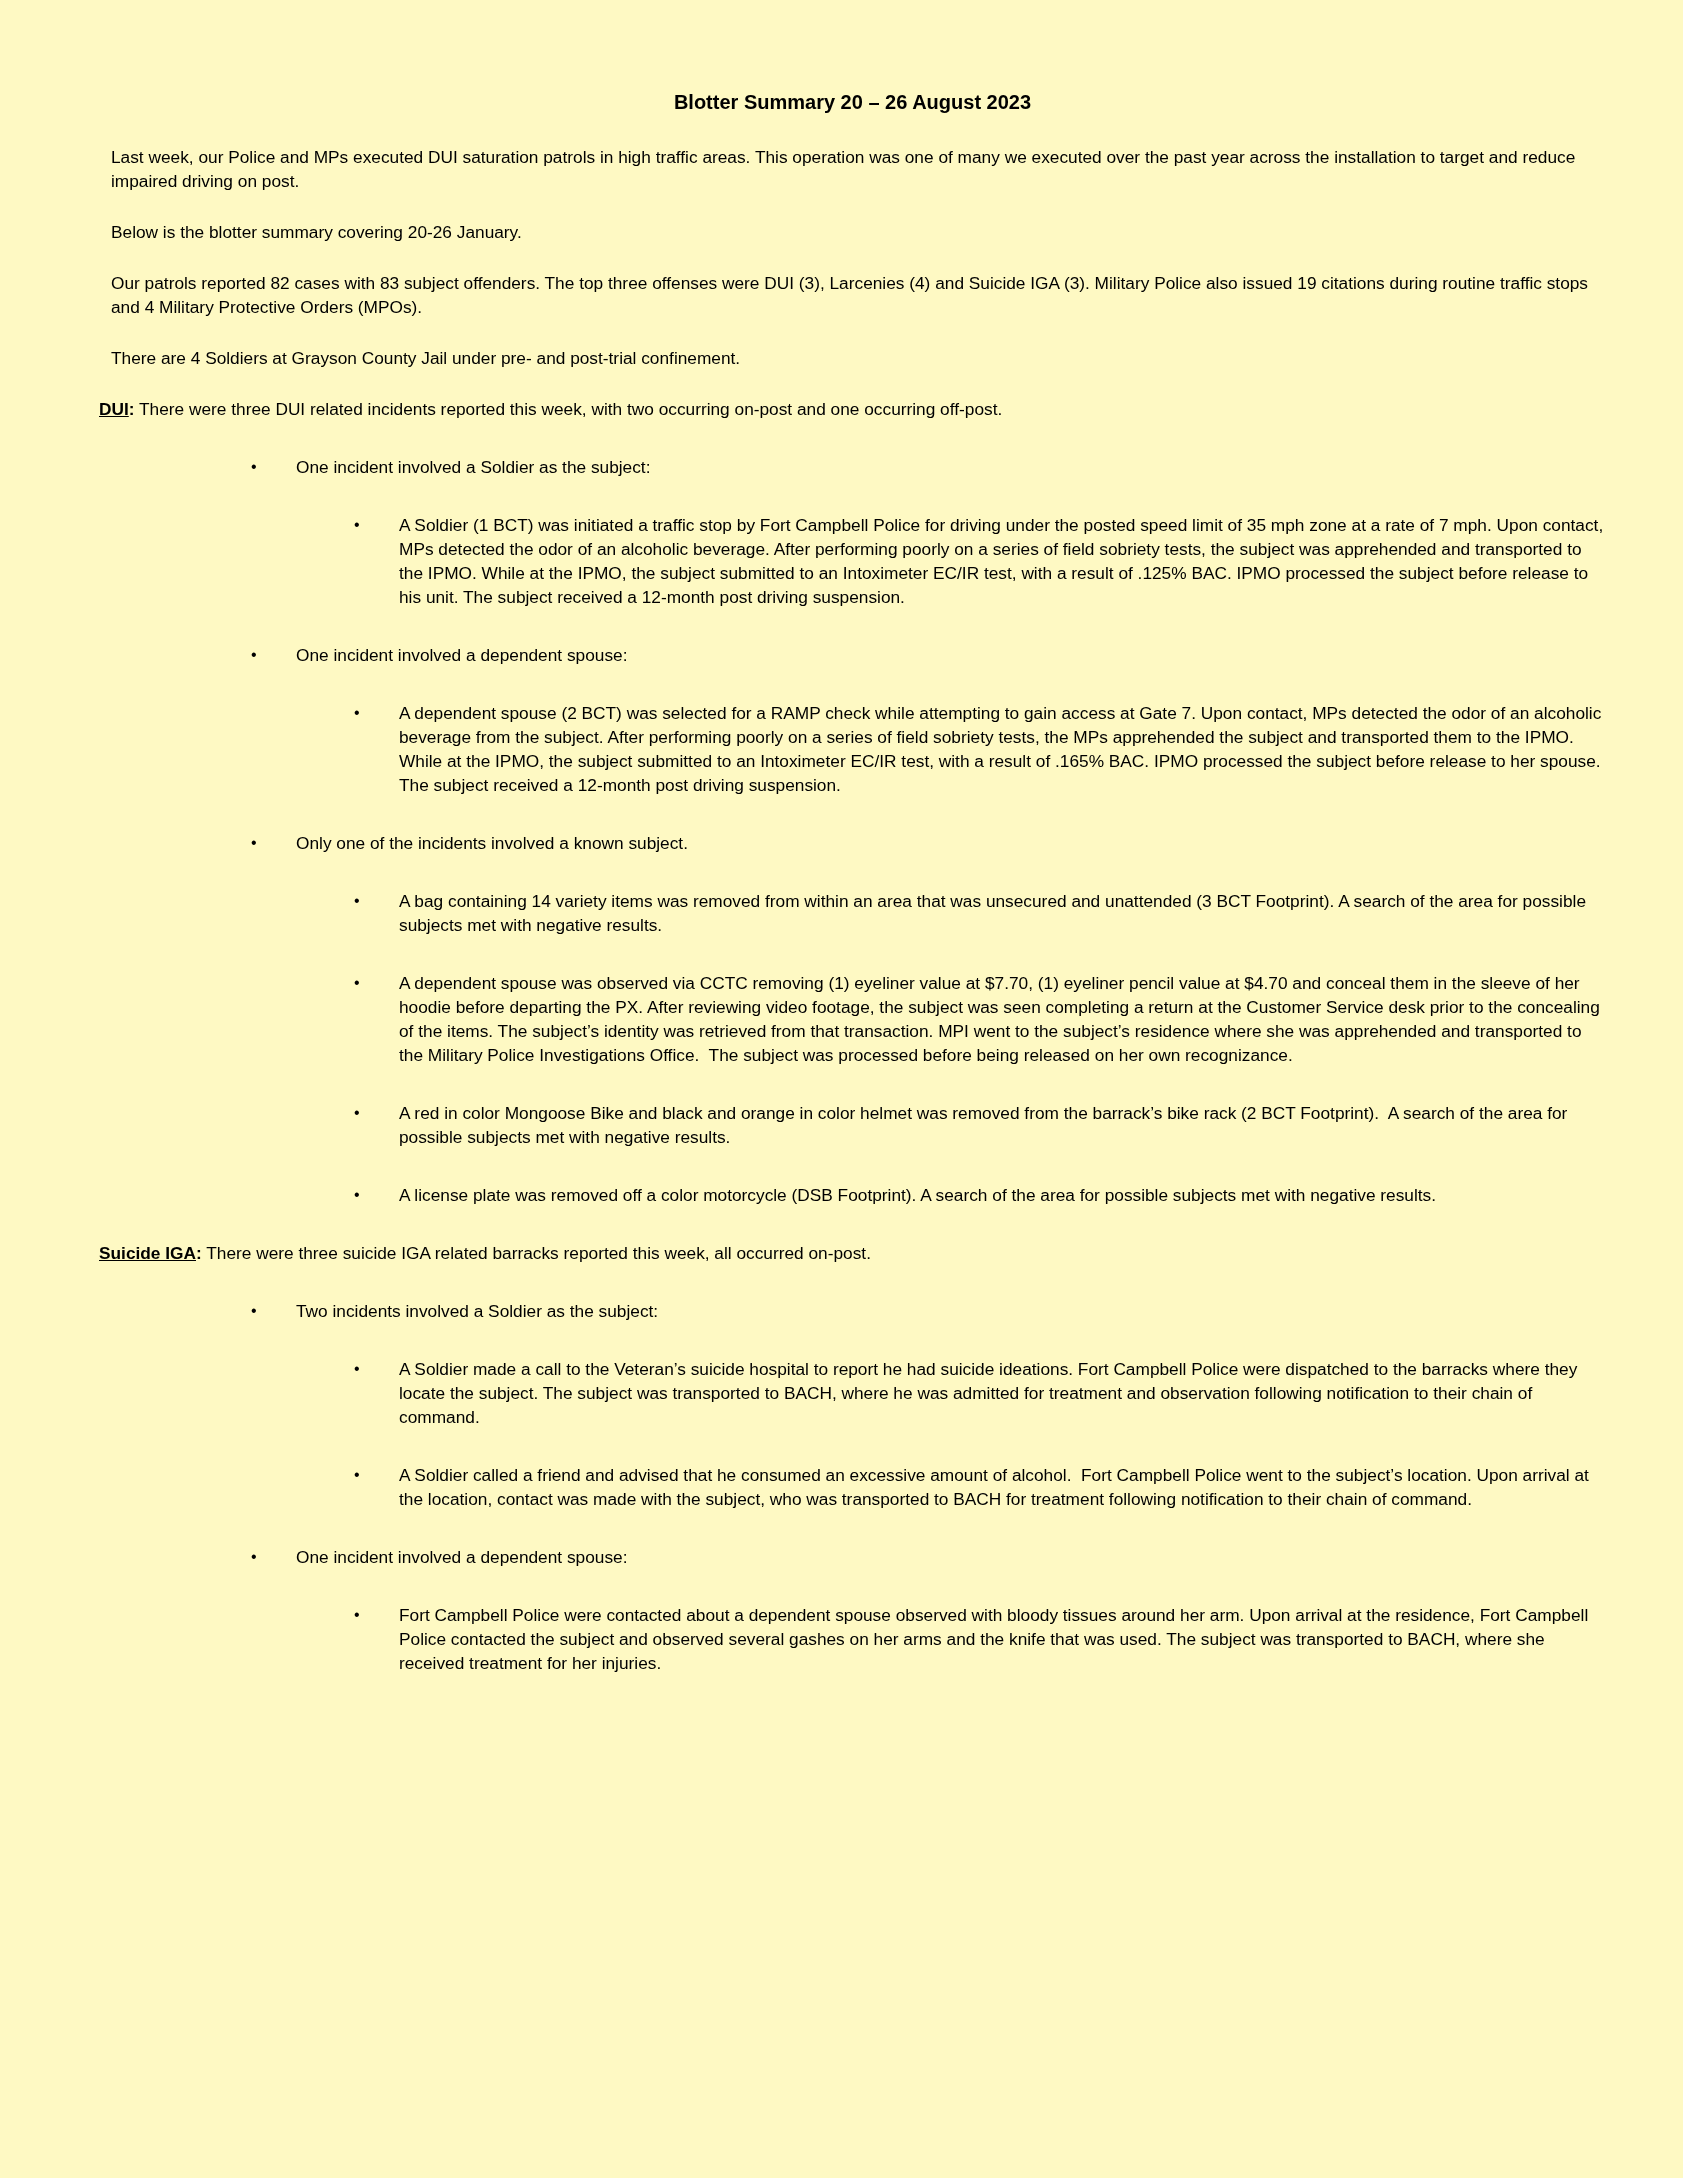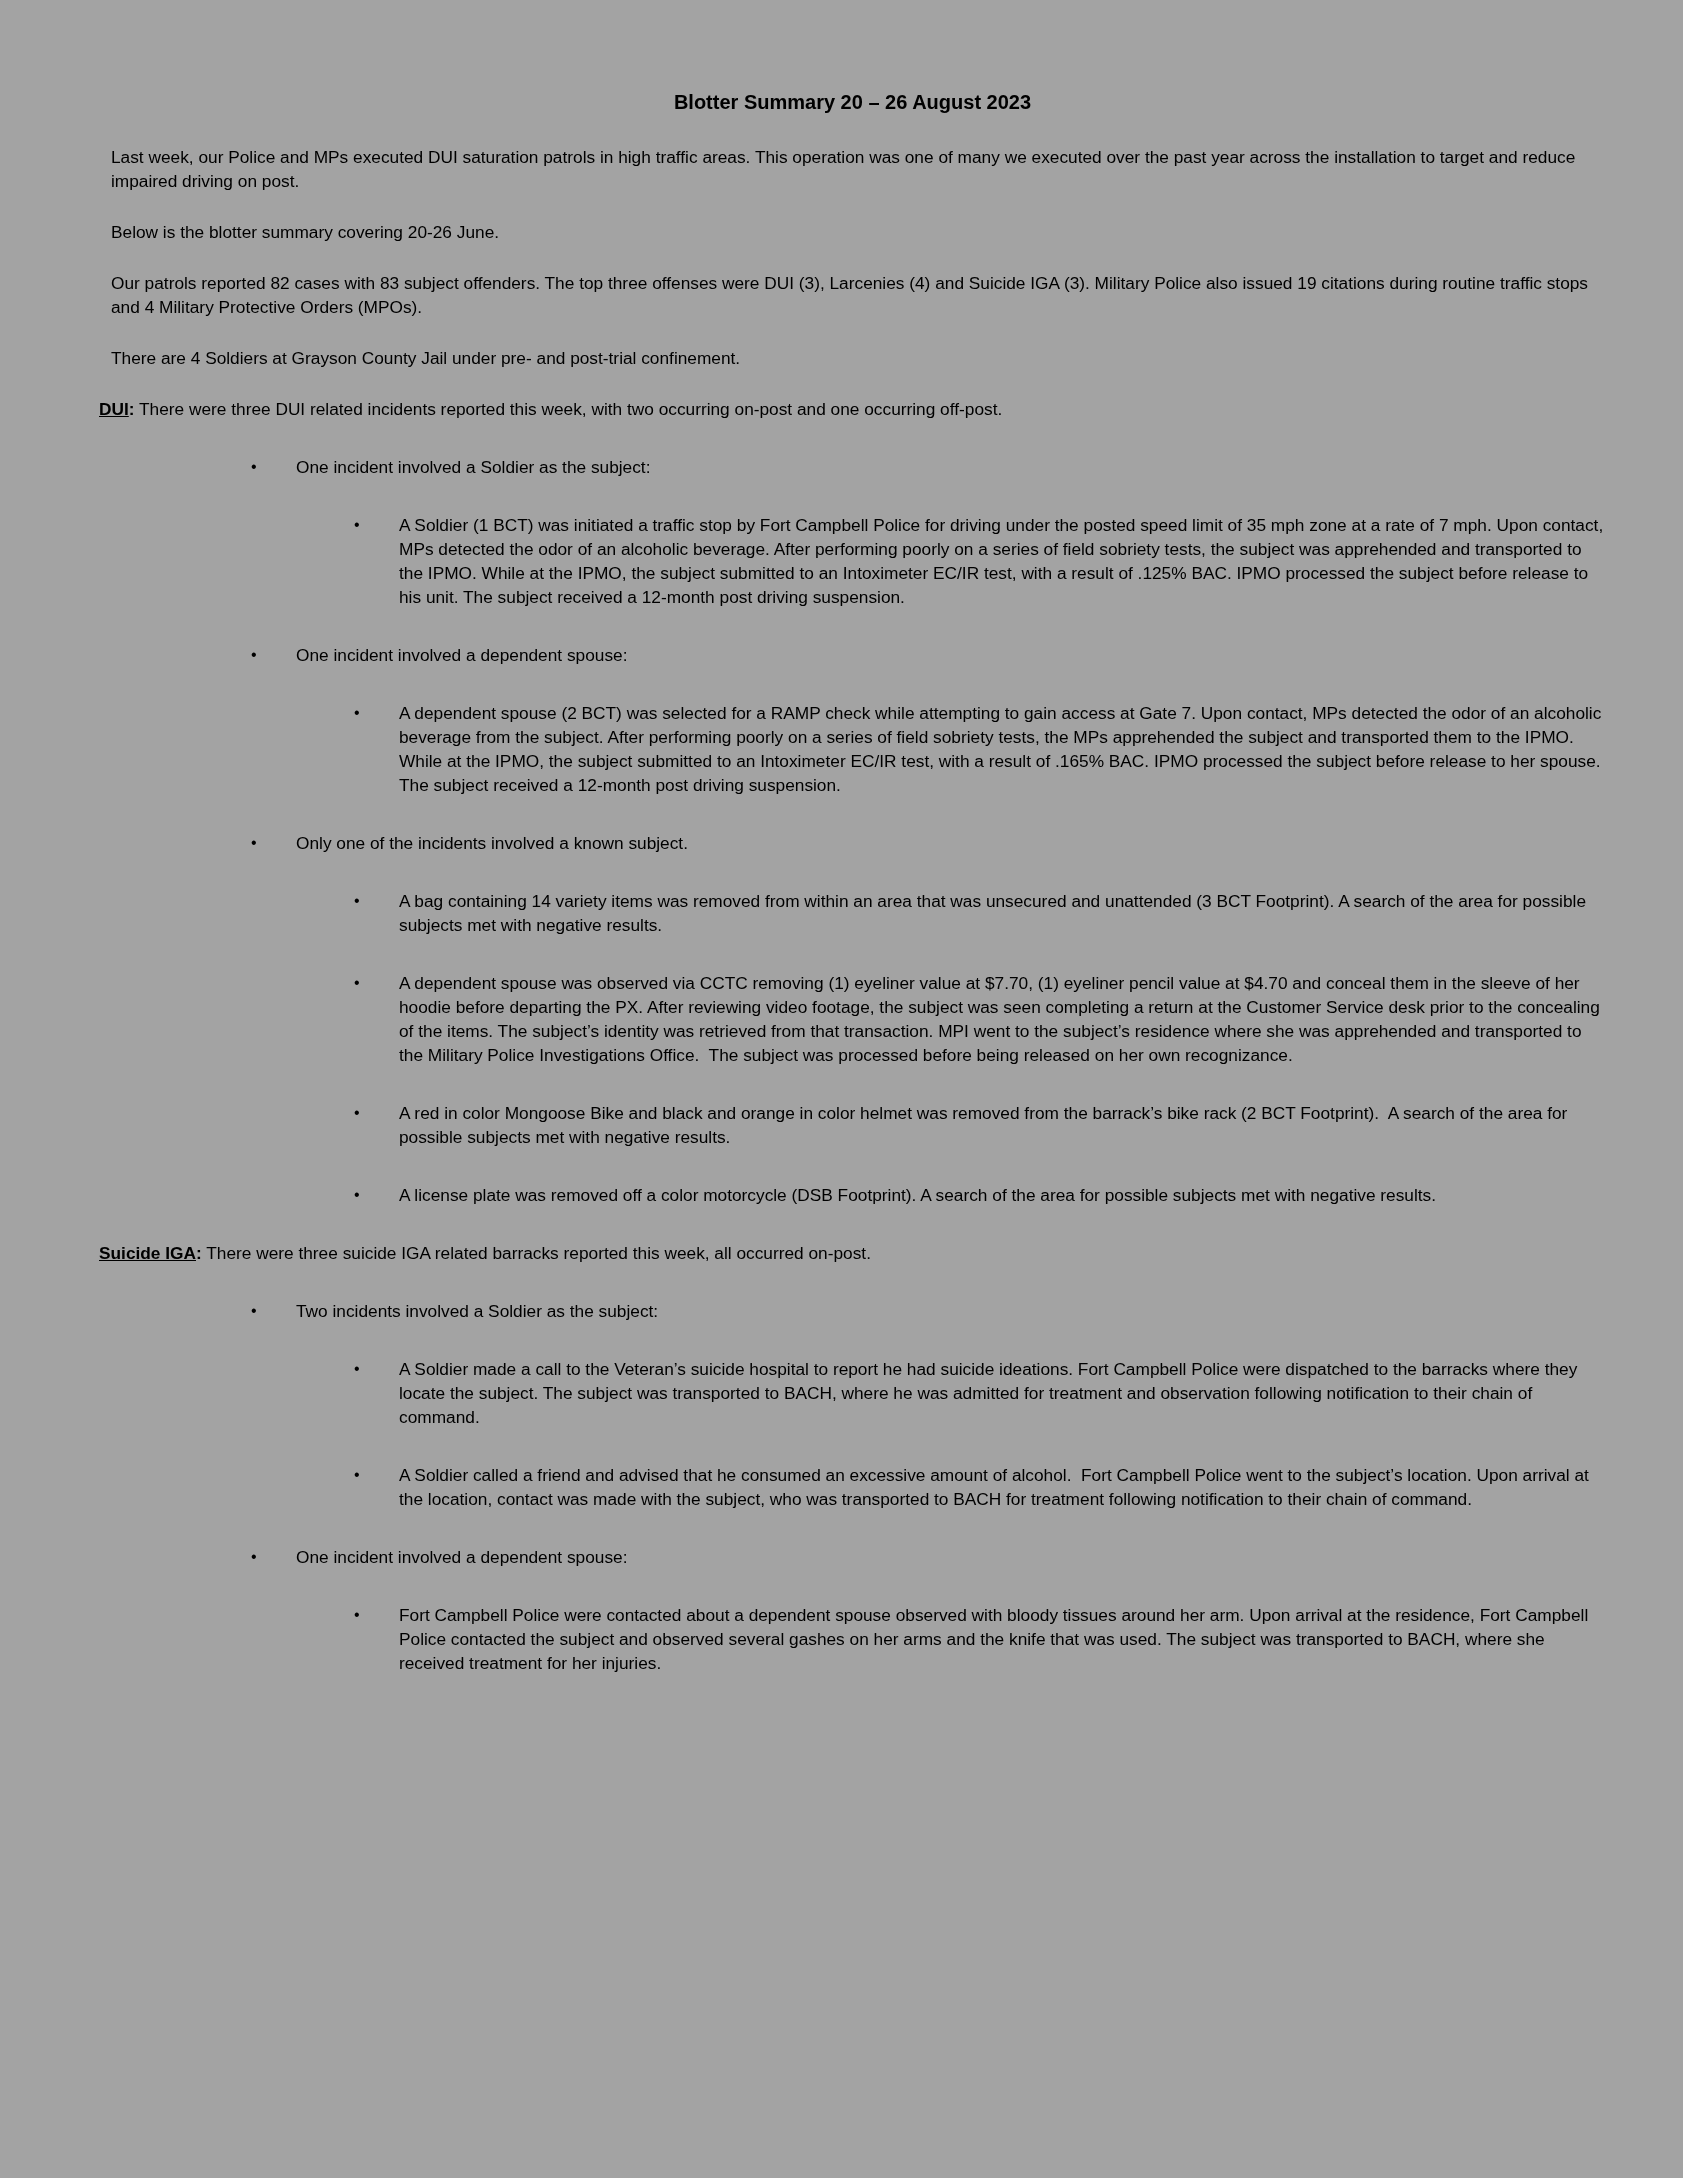--- a/index.html
+++ b/index.html
@@ -1,19 +1,19 @@
 <!DOCTYPE html>
 <html><head>
 <meta charset="utf-8">
 <style>
   html, body { margin: 0; padding: 0; background: #e8e8e8; }
   .page {
     width: 1683px;
     height: 2178px;
-    background: #a3a3a3;
+    background: #fef9c3;
     margin: 0 auto;
     box-sizing: border-box;
     padding: 89px 77px 0 99px;
     font-family: "Liberation Sans", "DejaVu Sans", sans-serif;
     font-size: 17.3px;
     line-height: 24px;
     color: #000000;
   }
   .title {
     font-size: 20px;
@@ -36,21 +36,21 @@
 </style>
 </head>
 <body>
 
 <div class="page">
 
   <div class="title">Blotter Summary 20 – 26 August 2023</div>
 
   <p class="para"><span class="lead">Last week, our Police and MPs executed DUI saturation patrols in high traffic areas. This operation was one of many we executed over the past year across the installation to target and reduce impaired driving on post.</span></p>
 
-  <p class="para"><span class="lead">Below is the blotter summary covering 20-26 June.</span></p>
+  <p class="para"><span class="lead">Below is the blotter summary covering 20-26 January.</span></p>
 
   <p class="para"><span class="lead">Our patrols reported 82 cases with 83 subject offenders. The top three offenses were DUI (3), Larcenies (4) and Suicide IGA (3). Military Police also issued 19 citations during routine traffic stops and 4 Military Protective Orders (MPOs).</span></p>
 
   <p class="para"><span class="lead">There are 4 Soldiers at Grayson County Jail under pre- and post-trial confinement.</span></p>
 
 
   <p class="sect"><b class="u">DUI</b><b>:</b><span class="rest"> There were three DUI related incidents reported this week, with two occurring on-post and one occurring off-post.</span></p>
 
   <div class="li l1">
       <span class="marker">•</span>

